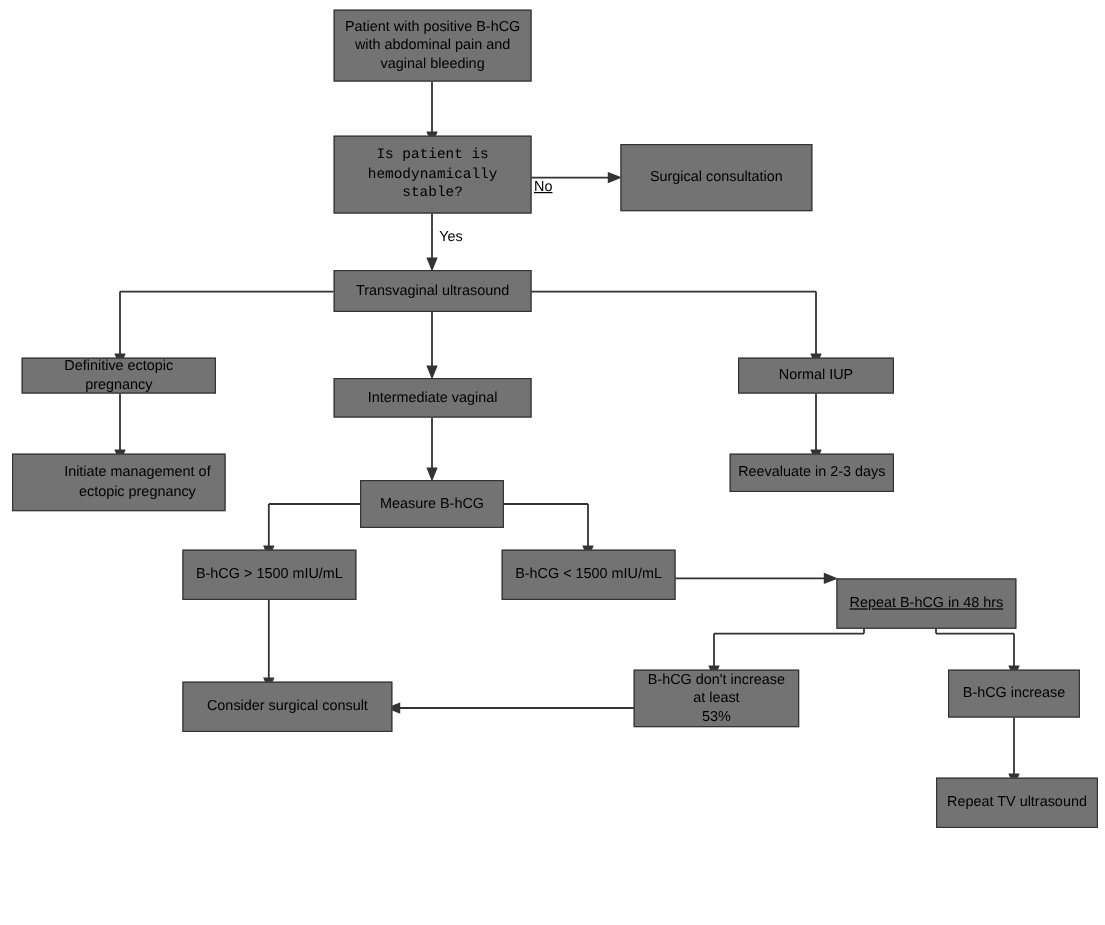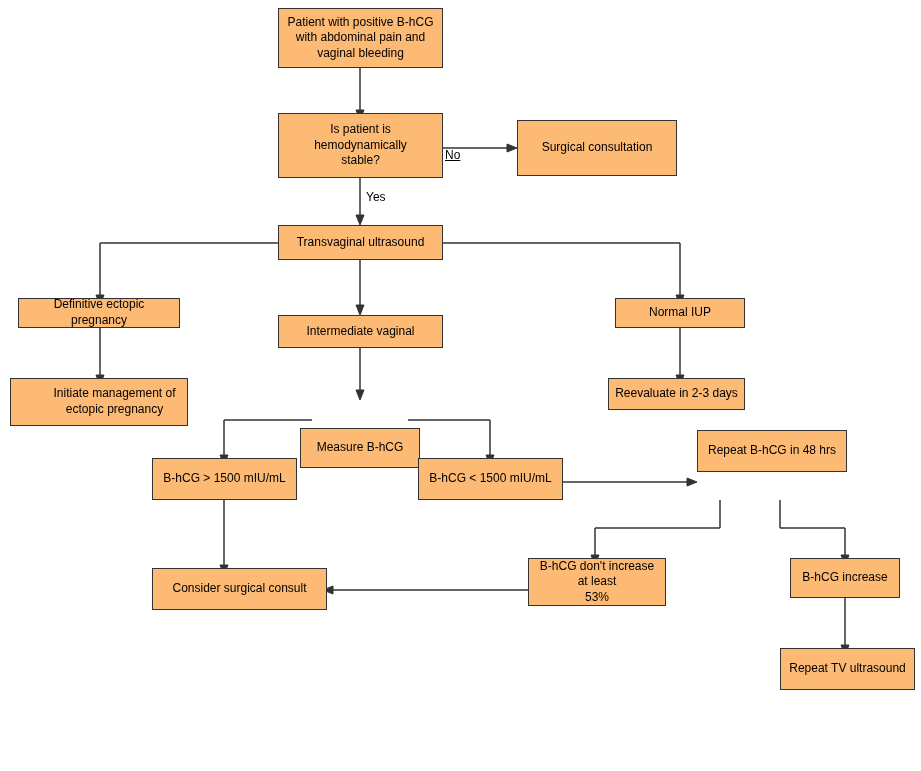--- a/index.html
+++ b/index.html
@@ -13,21 +13,21 @@
       position: relative;
     }
     .flowchart {
       position: relative;
       width: 921px;
       height: 771px;
     }
     .box {
       position: absolute;
       border: 1.5px solid #333;
-      background: #fdba74;
+      background: #737373;
       display: flex;
       align-items: center;
       justify-content: center;
       text-align: center;
       padding: 4px 6px;
       line-height: 1.3;
     }
     svg.arrows {
       position: absolute;
       top: 0;
@@ -112,21 +112,21 @@
     <polygon points="841,645 845,655 849,645"></polygon>
   </svg>
 
   <div class="box" style="left:278px; top:8px; width:165px; height:60px;">
     <span style="white-space:pre-line;">Patient with positive B-hCG
 with abdominal pain and
 vaginal bleeding</span>
   </div>
 
   <div class="box" style="left:278px; top:113px; width:165px; height:65px;">
-    <span style="white-space:pre-line;">Is patient is hemodynamically
+    <span style="white-space:pre-line;font-family:Liberation Mono, monospace;">Is patient is hemodynamically
 stable?</span>
   </div>
 
   <div style="position:absolute; left:445px; top:148px;text-decoration:underline;">
     <span>No</span>
   </div>
 
   <div style="position:absolute; left:366px; top:190px;">
     <span>Yes</span>
   </div>
@@ -149,37 +149,37 @@
 
   <div class="box" style="left:615px; top:298px; width:130px; height:30px;">
     <span>Normal IUP</span>
   </div>
 
   <div class="box" style="left:10px; top:378px; width:178px; height:48px;">
     <span style="white-space:pre-line;margin-left:31px;">Initiate management of
 ectopic pregnancy</span>
   </div>
 
-  <div class="box" style="left:300px; top:400px; width:120px; height:40px;margin-top:28px;">
+  <div class="box" style="left:300px; top:400px; width:120px; height:40px;">
     <span>Measure B-hCG</span>
   </div>
 
   <div class="box" style="left:608px; top:378px; width:137px; height:32px;">
     <span>Reevaluate in 2-3 days</span>
   </div>
 
   <div class="box" style="left:152px; top:458px; width:145px; height:42px;">
     <span>B-hCG &gt; 1500 mIU/mL</span>
   </div>
 
   <div class="box" style="left:418px; top:458px; width:145px; height:42px;">
     <span>B-hCG &lt; 1500 mIU/mL</span>
   </div>
 
-  <div class="box" style="left:697px; top:430px; width:150px; height:42px;">
+  <div class="box" style="left:697px; top:482px; width:150px; height:42px;text-decoration:underline;">
     <span>Repeat B-hCG in 48 hrs</span>
   </div>
 
   <div class="box" style="left:152px; top:568px; width:175px; height:42px;">
     <span>Consider surgical consult</span>
   </div>
 
   <div class="box" style="left:528px; top:558px; width:138px; height:48px;">
     <span style="white-space:pre-line;">B-hCG don't increase at least
 53%</span>

